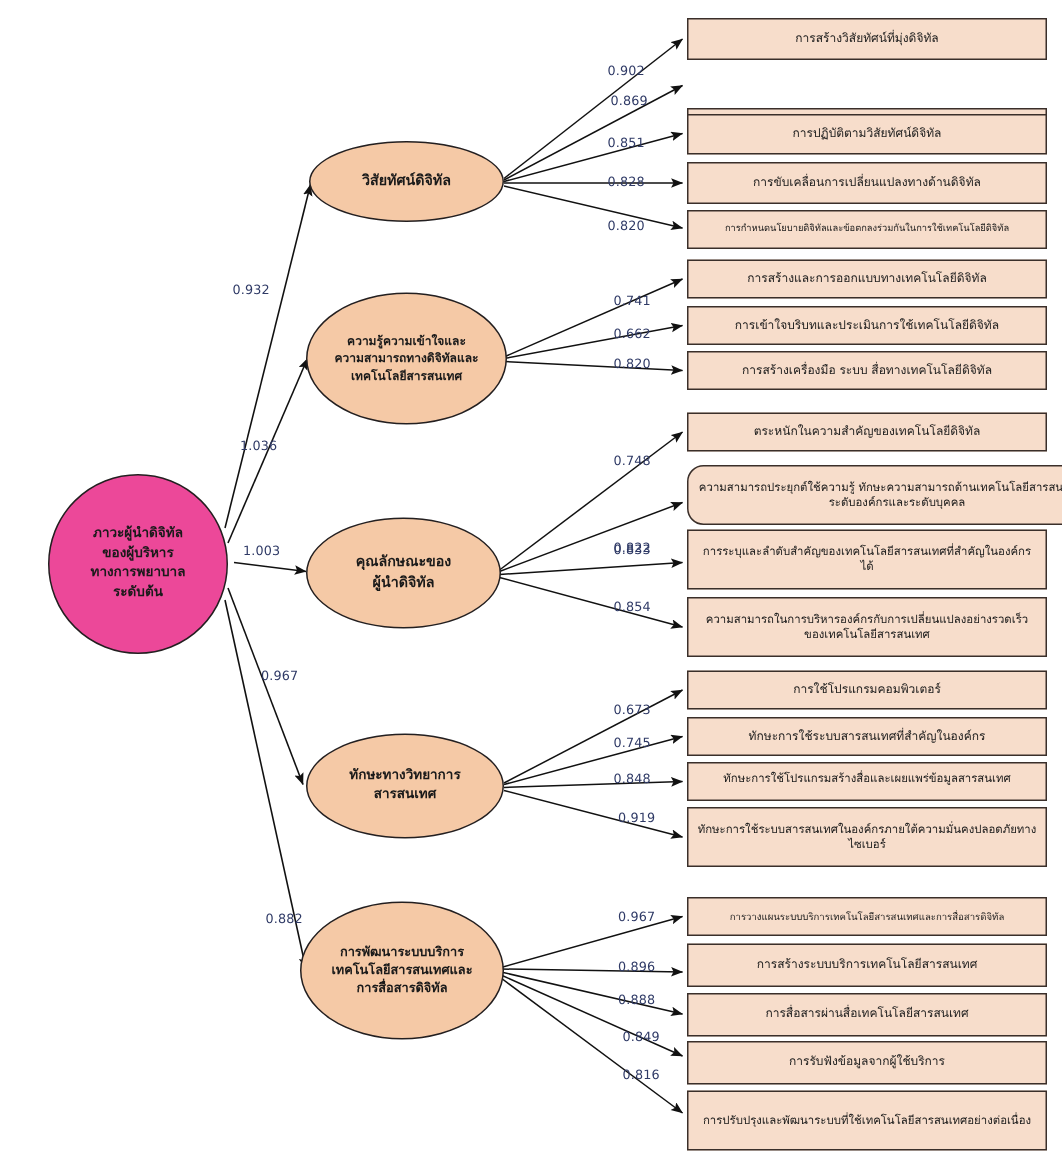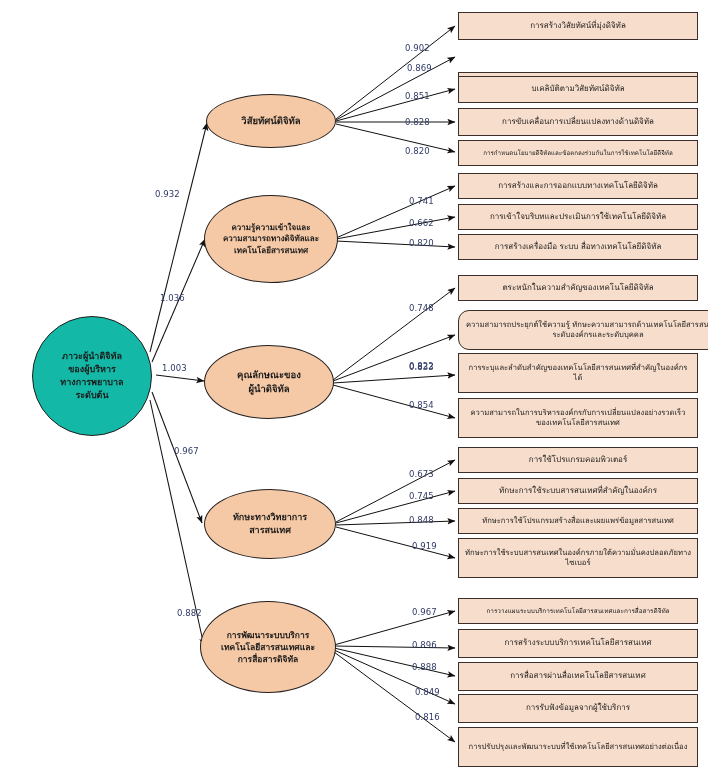--- a/index.html
+++ b/index.html
@@ -33,21 +33,21 @@
     flex-direction: column;
     align-items: center;
     justify-content: center;
     text-align: center;
     color: #1a1a1a;
     font-weight: bold;
     line-height: 1.45;
     z-index: 3;
   }
   .exog {
-    background: #14b8a6;
+    background: #ec4899;
   }
   .endog {
     background: #f5c9a6;
   }
   .node-ellipse .line {
     display: block;
     white-space: nowrap;
   }
   .ind-box {
     position: absolute;
@@ -165,21 +165,21 @@
   <div class="coef" style="left:174px; top:446px;">0.967</div>
   <div class="coef" style="left:177px; top:608px;">0.882</div>
 
   <div class="ind-box" style="left:458px; top:12px; width:240px; height:28px; font-size:8px;">
     <span class="txt">การสร้างวิสัยทัศน์ที่มุ่งดิจิทัล</span>
   </div>
   <div class="ind-box" style="left:458px; top:43px; width:240px; height:28px; font-size:8px;margin-top:29px;">
     <span class="txt">การเผยแพร่วิสัยทัศน์ดิจิทัล</span>
   </div>
   <div class="ind-box" style="left:458px; top:76px; width:240px; height:27px; font-size:8px;">
-    <span class="txt">บเคลิบัติตามวิสัยทัศน์ดิจิทัล</span>
+    <span class="txt">การปฏิบัติตามวิสัยทัศน์ดิจิทัล</span>
   </div>
   <div class="ind-box" style="left:458px; top:108px; width:240px; height:28px; font-size:8px;">
     <span class="txt">การขับเคลื่อนการเปลี่ยนแปลงทางด้านดิจิทัล</span>
   </div>
   <div class="ind-box" style="left:458px; top:140px; width:240px; height:26px; font-size:6.2px;">
     <span class="txt">การกำหนดนโยบายดิจิทัลและข้อตกลงร่วมกันในการใช้เทคโนโลยีดิจิทัล</span>
   </div>
 
   <div class="coef" style="left:405px; top:43px;">0.902</div>
   <div class="coef" style="left:407px; top:63px;">0.869</div>
@@ -218,21 +218,21 @@
   <div class="coef" style="left:409px; top:325px;margin-top:36px;">0.822</div>
   <div class="coef" style="left:409px; top:362px;">0.833</div>
   <div class="coef" style="left:409px; top:400px;">0.854</div>
 
   <div class="ind-box" style="left:458px; top:447px; width:240px; height:26px; font-size:8px;">
     <span class="txt">การใช้โปรแกรมคอมพิวเตอร์</span>
   </div>
   <div class="ind-box" style="left:458px; top:478px; width:240px; height:26px; font-size:8px;">
     <span class="txt">ทักษะการใช้ระบบสารสนเทศที่สำคัญในองค์กร</span>
   </div>
-  <div class="ind-box" style="left:458px; top:508px; width:240px; height:26px; font-size:7.6px;">
+  <div class="ind-box" style="left:458px; top:508px; width:240px; height:26px; font-size:7.6px;font-family:Liberation Mono, monospace;">
     <span class="txt">ทักษะการใช้โปรแกรมสร้างสื่อและเผยแพร่ข้อมูลสารสนเทศ</span>
   </div>
   <div class="ind-box" style="left:458px; top:538px; width:240px; height:40px; font-size:7.6px;">
     <span class="txt">ทักษะการใช้ระบบสารสนเทศในองค์กรภายใต้ความมั่นคงปลอดภัยทางไซเบอร์</span>
   </div>
 
   <div class="coef" style="left:409px; top:469px;">0.673</div>
   <div class="coef" style="left:409px; top:491px;">0.745</div>
   <div class="coef" style="left:409px; top:515px;">0.848</div>
   <div class="coef" style="left:412px; top:541px;">0.919</div>

